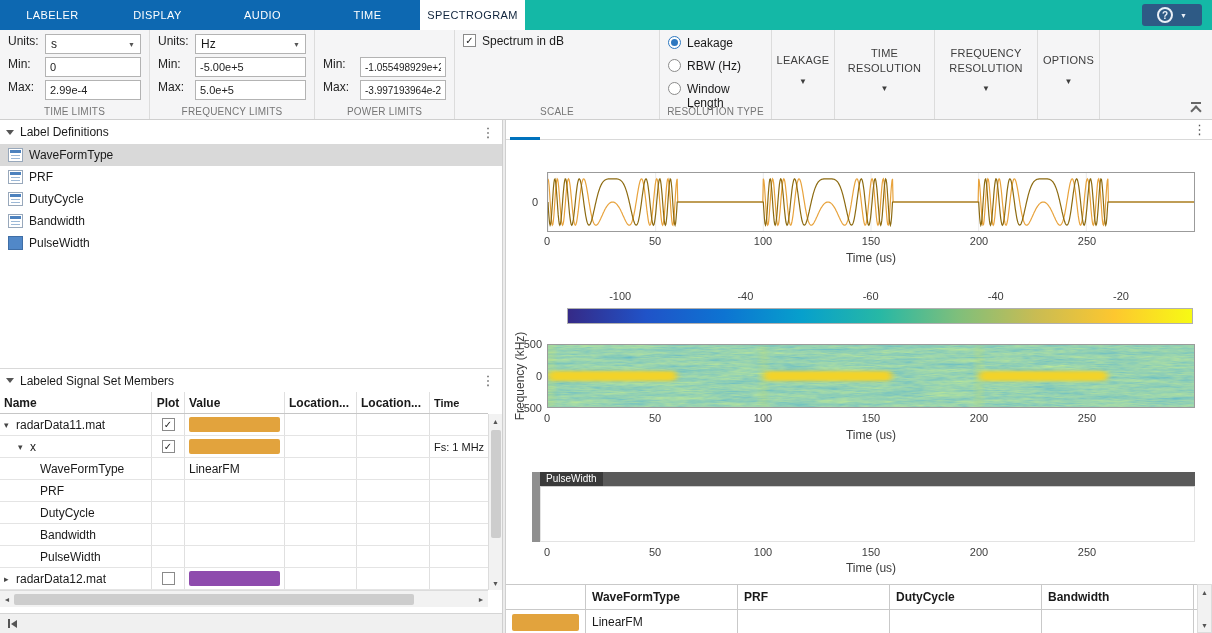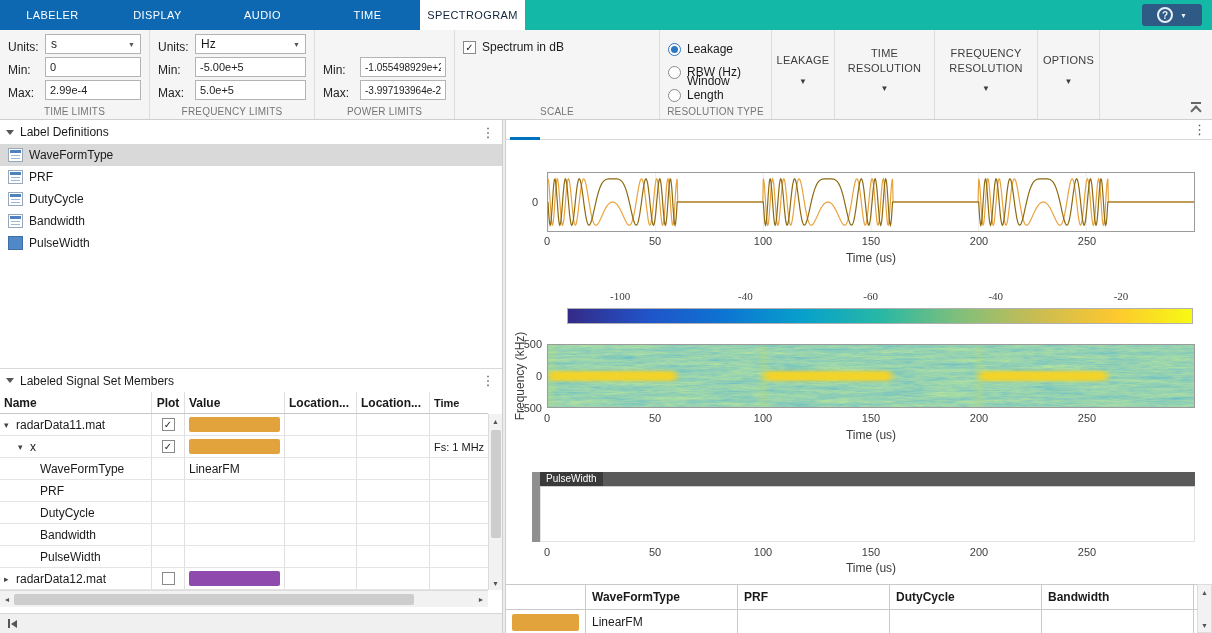--- a/index.html
+++ b/index.html
@@ -12,21 +12,21 @@
   .tab { width:105px; display:flex; align-items:center; justify-content:center; color:#fff; font-size:11px; letter-spacing:.4px; cursor:default; }
   .tab.active { background:#fff; color:#10243c; }
   .help-pill { position:absolute; right:10px; top:4px; width:60px; height:22px; background:#2e5a85; border-radius:3px; display:flex; align-items:center; justify-content:center; gap:7px; }
   .help-circle { width:16px; height:16px; border:2px solid #e9eff6; border-radius:50%; color:#e9eff6; font-size:10px; font-weight:bold; display:flex; align-items:center; justify-content:center; }
   .caret-sm { color:#e9eff6; font-size:7px; }
 
   
   .toolstrip { position:absolute; top:30px; left:0; width:1212px; height:90px; background:#f5f5f6; border-bottom:1px solid #cfcfcf; display:flex; }
   .ts-section { position:relative; height:100%; border-right:1px solid #dcdcdc; padding:4px 8px 16px; }
   .ts-label { position:absolute; bottom:2px; left:0; right:0; text-align:center; font-size:10px; color:#767676; letter-spacing:.2px; white-space:nowrap; overflow:hidden; }
-  .ts-row { display:flex; align-items:flex-end; height:20px; margin-bottom:3px; }
+  .ts-row { display:flex; align-items:flex-start; height:20px; margin-bottom:3px; }
   .ts-row > label { width:37px; flex:none; font-size:12px; color:#222; }
   .dd { height:20px; background:#fff; border:1px solid #b3b3b3; display:flex; align-items:center; padding:0 5px; flex:1; min-width:0; }
   .dd .caret { margin-left:auto; font-size:7px; color:#555; }
   .ts-input { height:20px; background:#fff; border:1px solid #b3b3b3; padding:0 4px; flex:1; min-width:0; font:11px "Liberation Sans", sans-serif; color:#222; }
   .scale-label { width:92px !important; }
   .radio-row { gap:6px; }
   .radio { width:13px; height:13px; border-radius:50%; border:1px solid #8b8b8b; background:#fff; position:relative; flex:none; }
   .radio.sel { border-color:#2e78c0; }
   .radio.sel::after { content:""; position:absolute; inset:2px; border-radius:50%; background:#2e78c0; }
   .cbx { width:13px; height:13px; border:1px solid #8a8a8a; background:#fff; font-size:10px; line-height:11px; text-align:center; color:#1a1a1a; flex:none; display:inline-block; }
@@ -90,21 +90,21 @@
   .leg-item { display:flex; align-items:center; gap:6px; font-size:12px; color:#2a2a2a; }
   .leg-line { width:22px; height:2px; flex:none; }
   .plotbox { position:absolute; border:1px solid #9b9b9b; background:#fff; }
   .plotbox svg { position:absolute; inset:0; width:100%; height:100%; display:block; }
   .ytick { position:absolute; font-size:11px; color:#3c3c3c; text-align:right; }
   .freq-label { position:absolute; font-size:12px; color:#3c3c3c; transform:translate(-50%,-50%) rotate(-90deg); white-space:nowrap; }
   .xaxis { position:absolute; height:14px; font-size:11px; color:#3c3c3c; }
   .xaxis span { position:absolute; top:0; transform:translateX(-50%); }
   .xlabel { position:absolute; text-align:center; font-size:12px; color:#3c3c3c; height:16px; }
   .cbticks { position:absolute; height:14px; font-size:11px; color:#3c3c3c; }
-  .cb-tick { position:absolute; transform:translateX(-50%);font-family:Liberation Serif, serif; }
+  .cb-tick { position:absolute; transform:translateX(-50%); }
   .colorbar { position:absolute; border:1px solid #b0b0b0; }
   .track-vbar { position:absolute; width:8px; background:#8f8f8f; }
   .track-bar { position:absolute; height:14px; background:#5a5a5a; display:flex; align-items:center; }
   .track-chip { background:#3a3a3a; color:#fff; font-size:10px; line-height:14px; padding:0 6px; white-space:nowrap; }
   .track-area { position:absolute; background:#fff; border:1px solid #e3e3e3; border-top:1px solid #cfcfcf; }
   .btable { position:absolute; left:0; width:691px; }
   .bt-row { display:flex; height:25px; border-bottom:1px solid #c9c9c9; background:#fff; }
   .bt-head { font-weight:bold; border-top:1px solid #c9c9c9; height:26px; }
   .bt-cell { border-right:1px solid #c9c9c9; padding:0 6px; display:flex; align-items:center; overflow:hidden; white-space:nowrap; }
   .c0 { width:80px; } .c1,.c2,.c3,.c4 { width:152px; }

